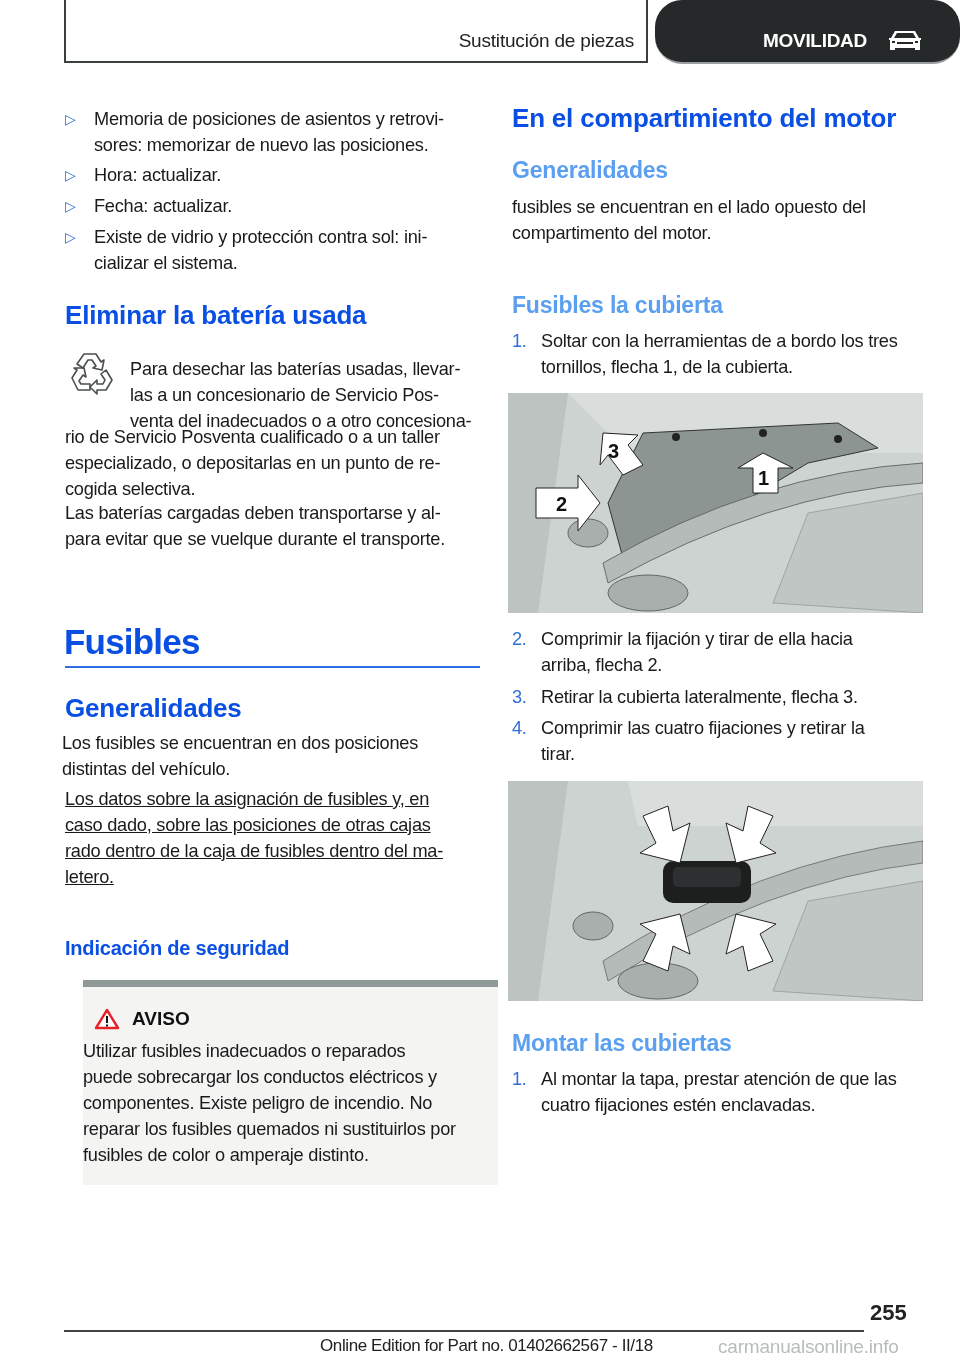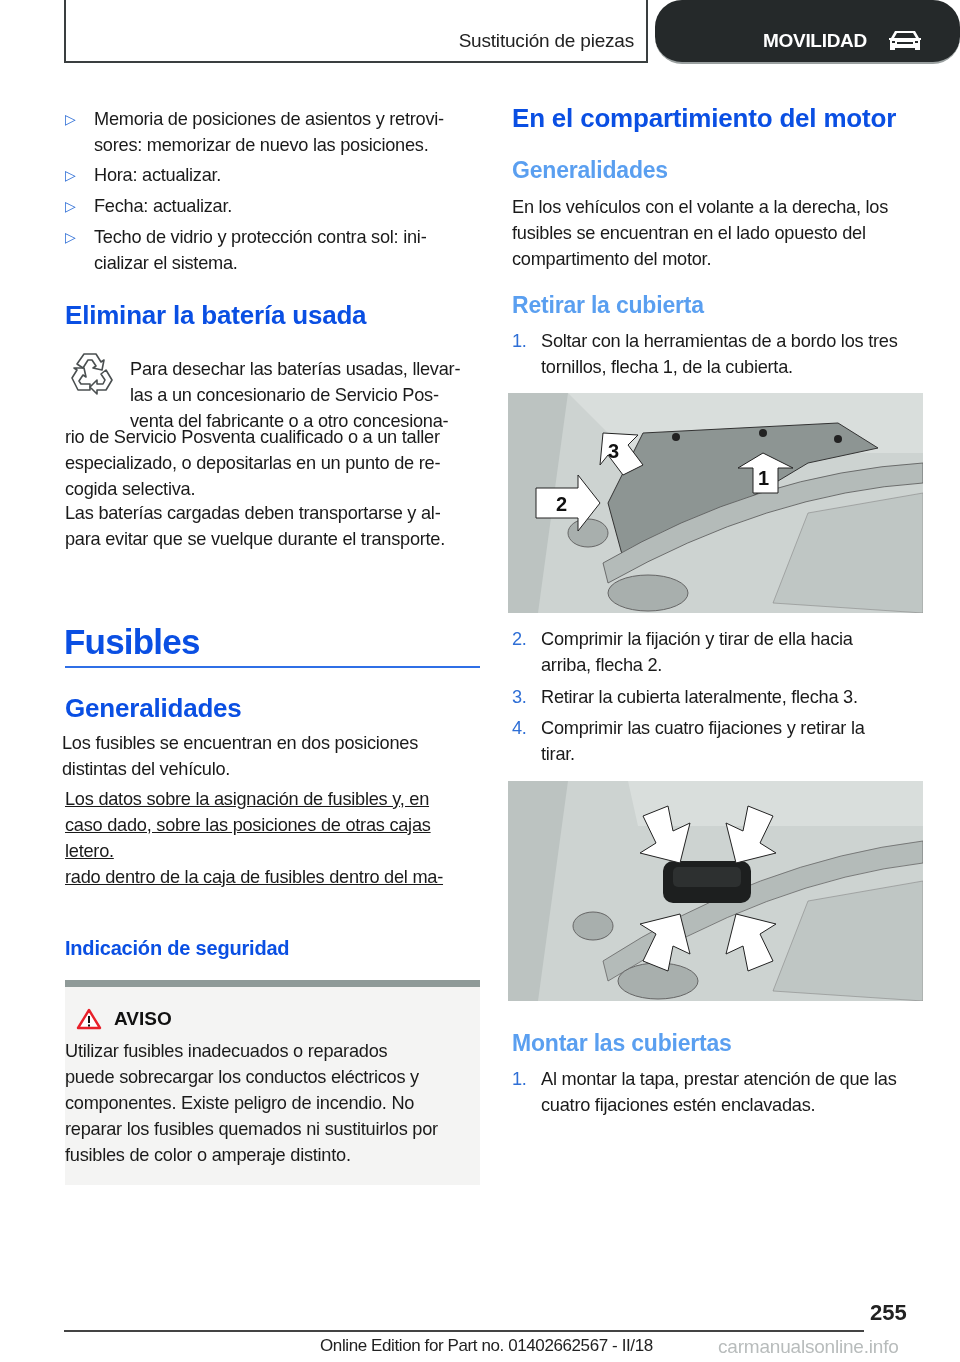--- a/index.html
+++ b/index.html
@@ -21,21 +21,21 @@
   .bullet .mark { position: absolute; left: 0; top: 0; width: 30px; color: #2f6fd6; font-size: 14px; line-height: 26px; }
   .bullet .txt { position: absolute; left: 29px; width: 390px; }
 
   .h-blue-dark { color: #0a4fe3; font-weight: bold; letter-spacing: -0.2px; position: absolute; margin: 0; }
   .h-blue-light { color: #5a9ff0; font-weight: bold; letter-spacing: -0.2px; position: absolute; margin: 0; }
 
   .abs { position: absolute; }
 
   .rule-blue { position: absolute; left: 65px; width: 415px; height: 2px; background: #2f6fe6; }
 
-  .warn-box { position: absolute; left: 65px; top: 980px; width: 415px; height: 205px; background: #f4f4f3; }
+  .warn-box { position: absolute; left: 83px; top: 980px; width: 415px; height: 205px; background: #f4f4f3; }
   .warn-bar { position: absolute; left: 0; top: 0; width: 415px; height: 7px; background: #8f9a98; }
   .warn-title { position: absolute; left: 49px; top: 28px; font-size: 19px; font-weight: bold; color: #111; }
   .warn-icon { position: absolute; left: 11px; top: 28px; width: 26px; height: 22px; }
   .warn-text { position: absolute; left: 0; top: 58px; width: 412px; }
 
   .num { position: absolute; left: 0; color: #2f6fd6; }
   .num-txt { position: absolute; left: 29px; width: 395px; }
 
   .figure { position: absolute; left: 508px; width: 415px; height: 220px; background: #c9cfcd; overflow: hidden; }
 
@@ -72,39 +72,39 @@
   <span class="mark">▷</span>
   <span class="txt">Hora: actualizar.</span>
 </div>
 <div class="bullet body-text" style="left:65px; top:193px;">
   <span class="mark">▷</span>
   <span class="txt">Fecha: actualizar.</span>
 </div>
 <div class="bullet body-text" style="left:65px; top:224px;">
   <span class="mark">▷</span>
   <span class="txt" style="width:395px;">
-    <span style="display:block">Techo de vidrio y protección contra sol: ini-</span>
+    <span style="display:block">Existe de vidrio y protección contra sol: ini-</span>
     <span style="display:block">cializar el sistema.</span>
   </span>
 </div>
 
 <h2 class="h-blue-dark" style="left:65px; top:300px; font-size:26px;">Eliminar la batería usada</h2>
 
 <svg class="abs" style="left:66px; top:348px; width:50px; height:50px;" viewBox="0 0 50 50">
   <g fill="none" stroke="#4a4f50" stroke-width="1.6" stroke-linejoin="round">
     <path d="M18 6 L30 6 L35 14 L38 12 L36 22 L27 20 L30 18 L26 12 L22 12 L17 20 L11 16 Z"></path>
     <path d="M40 22 L46 32 L40 42 L31 42 L31 46 L24 39 L31 32 L31 36 L37 36 L39 32 L35 26 Z"></path>
     <path d="M6 30 L11 22 L8 20 L18 20 L20 29 L17 27 L13 33 L15 36 L24 36 L24 42 L12 42 Z"></path>
   </g>
 </svg>
 
 <div class="abs body-text" style="left:130px; top:346px; width:350px;margin-top:10px;">
   <span style="display:block">Para desechar las baterías usadas, llevar-</span>
   <span style="display:block">las a un concesionario de Servicio Pos-</span>
-  <span style="display:block">venta del fabricante o a otro concesiona-</span>
+  <span style="display:block">venta del inadecuados o a otro concesiona-</span>
 </div>
 <div class="abs body-text" style="left:65px; top:424px; width:420px;">
   <span style="display:block">rio de Servicio Posventa cualificado o a un taller</span>
   <span style="display:block">especializado, o depositarlas en un punto de re-</span>
   <span style="display:block">cogida selectiva.</span>
 </div>
 <div class="abs body-text" style="left:65px; top:500px; width:420px;">
   <span style="display:block">Las baterías cargadas deben transportarse y al-</span>
   <span style="display:block">para evitar que se vuelque durante el transporte.</span>
 </div>
@@ -113,22 +113,22 @@
 <div class="rule-blue" style="top:666px;"></div>
 
 <h2 class="h-blue-dark" style="left:65px; top:693px; font-size:26px;">Generalidades</h2>
 <div class="abs body-text" style="left:54px; top:730px; width:420px;margin-left:8px;">
   <span style="display:block">Los fusibles se encuentran en dos posiciones</span>
   <span style="display:block">distintas del vehículo.</span>
 </div>
 <div class="abs body-text" style="left:65px; top:786px; width:420px;text-decoration:underline;">
   <span style="display:block">Los datos sobre la asignación de fusibles y, en</span>
   <span style="display:block">caso dado, sobre las posiciones de otras cajas</span>
+  <span style="display:block">rado dentro de la caja de fusibles dentro del ma-</span>
   <span style="display:block">letero.</span>
-  <span style="display:block">rado dentro de la caja de fusibles dentro del ma-</span>
 </div>
 
 <h2 class="h-blue-dark" style="left:65px; top:937px; font-size:20px;">Indicación de seguridad</h2>
 
 <div class="warn-box">
   <div class="warn-bar"></div>
   <svg class="warn-icon" viewBox="0 0 26 22">
     <path d="M13 2 L24 20 L2 20 Z" fill="#ffffff" stroke="#e8202a" stroke-width="2.4" stroke-linejoin="round"></path>
     <rect x="12" y="8" width="2" height="7" fill="#111"></rect>
     <rect x="12" y="16.5" width="2" height="2" fill="#111"></rect>
@@ -139,26 +139,25 @@
     <span style="display:block">puede sobrecargar los conductos eléctricos y</span>
     <span style="display:block">componentes. Existe peligro de incendio. No</span>
     <span style="display:block">reparar los fusibles quemados ni sustituirlos por</span>
     <span style="display:block">fusibles de color o amperaje distinto.</span>
   </div>
 </div>
 
 <h1 class="h-blue-dark" style="left:512px; top:103px; font-size:26px;">En el compartimiento del motor</h1>
 <h2 class="h-blue-light" style="left:512px; top:157px; font-size:23px;">Generalidades</h2>
 <div class="abs body-text" style="left:512px; top:194px; width:420px;">
-  <span style="display:block">En los vehículos con el volante a la derecha, los</span>
   <span style="display:block">fusibles se encuentran en el lado opuesto del</span>
   <span style="display:block">compartimento del motor.</span>
 </div>
 
-<h2 class="h-blue-light" style="left:512px; top:292px; font-size:23px;">Retirar la cubierta</h2>
+<h2 class="h-blue-light" style="left:512px; top:292px; font-size:23px;">Fusibles la cubierta</h2>
 
 <div class="abs body-text" style="left:512px; top:328px; width:420px; height:52px;">
   <span class="num">1.</span>
   <span class="num-txt">
     <span style="display:block">Soltar con la herramientas de a bordo los tres</span>
     <span style="display:block">tornillos, flecha 1, de la cubierta.</span>
   </span>
 </div>
 
 <div class="figure" style="top:393px;">

